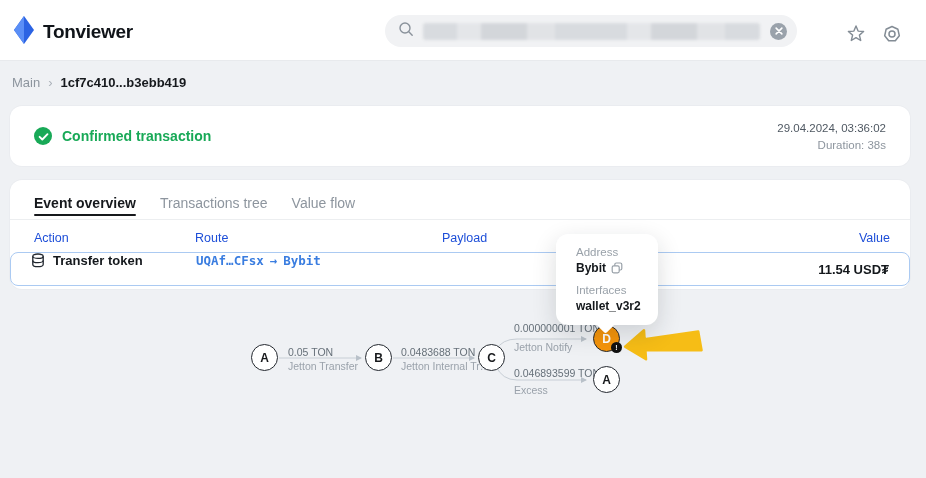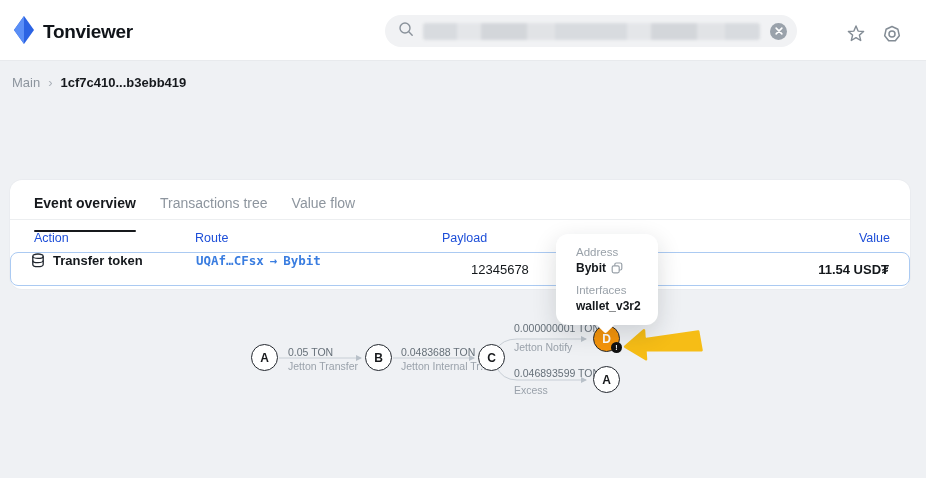--- a/index.html
+++ b/index.html
@@ -30,21 +30,21 @@
   .status-left { position:absolute; left:24px; top:21px; display:flex; align-items:center; gap:10px; }
   .check-circle { width:18px; height:18px; border-radius:50%; background:#18a957; display:flex; align-items:center; justify-content:center; }
   .status-label { color:#18a957; font-size:14px; font-weight:700; }
   .status-right { position:absolute; right:24px; top:14px; text-align:right; }
   .ts { font-size:11.5px; color:#4f5862; line-height:17px; }
   .dur { font-size:11.5px; color:#8d959e; line-height:17px; }
 
   
   .overview-card { top:180px; height:109px; }
   .tabs { position:absolute; left:24px; top:15px; display:flex; gap:24px; }
-  .tab { font-size:14px; color:#8d959e; font-weight:500; position:relative; cursor:pointer; padding-bottom:20px; }
+  .tab { font-size:14px; color:#8d959e; font-weight:500; position:relative; cursor:pointer; padding-bottom:4px; }
   .tab.active { color:#16191d; font-weight:700; }
   .tab.active::after { content:""; position:absolute; left:0; right:0; bottom:-1px; height:2.5px; background:#17191c; border-radius:2px; }
   .tabs-divider { position:absolute; left:0; right:0; top:39px; height:1px; background:#eceef0; }
   .thead { position:absolute; left:0; right:0; top:51px; height:16px; font-size:12.5px; color:#1d4ed8; }
   .th-action { position:absolute; left:24px; }
   .th-route { position:absolute; left:185px; }
   .th-payload { position:absolute; left:432px; }
   .th-value { position:absolute; right:20px; }
   .trow { position:absolute; left:0; right:0; top:72px; height:34px; background:#fff; border:1px solid #abcaf2; border-radius:8px; cursor:pointer; }
   .row-action { position:absolute; left:20px; top:0; height:32px; display:flex; gap:8px; }
@@ -128,20 +128,34 @@
       </span>
     </div>
   </div>
 
   <div class="breadcrumb">
     <span class="crumb-root">Main</span>
     <span class="crumb-sep">›</span>
     <span class="crumb-current">1cf7c410...b3ebb419</span>
   </div>
 
+  <div class="card status-card">
+    <div class="status-left">
+      <span class="check-circle">
+        <svg width="17" height="17" viewBox="0 0 17 17">
+          <path d="M4.6,8.8 L7.3,11.5 L12.5,6.2" fill="none" stroke="#fff" stroke-width="1.9" stroke-linecap="round" stroke-linejoin="round"></path>
+        </svg>
+      </span>
+      <span class="status-label">Confirmed transaction</span>
+    </div>
+    <div class="status-right">
+      <div class="ts">29.04.2024, 03:36:02</div>
+      <div class="dur">Duration: 38s</div>
+    </div>
+  </div>
 
   <div class="card overview-card">
     <div class="tabs">
       <span class="tab active">Event overview</span>
       <span class="tab">Transactions tree</span>
       <span class="tab">Value flow</span>
     </div>
     <div class="tabs-divider"></div>
 
     <div class="thead">
@@ -160,21 +174,20 @@
             <path d="M1.8,7.4 C1.8,8.6 4.1,9.6 7,9.6 C9.9,9.6 12.2,8.6 12.2,7.4" fill="none" stroke="#20262e" stroke-width="1.3"></path>
           </svg>
         </span>
         <span class="row-action-label">Transfer token</span>
       </div>
       <div class="row-route">
         <span>UQAf…CFsx</span>
         <span>→</span>
         <span>Bybit</span>
       </div>
-      <div class="row-payload">12345678</div>
       <div class="row-value">11.54 USD₮</div>
     </div>
   </div>
 
   <div class="tooltip">
     <div class="tt-label">Address</div>
     <div class="tt-value">
       <span>Bybit</span>
       <span>
         <svg width="12" height="12" viewBox="0 0 12 12" style="display:block">

